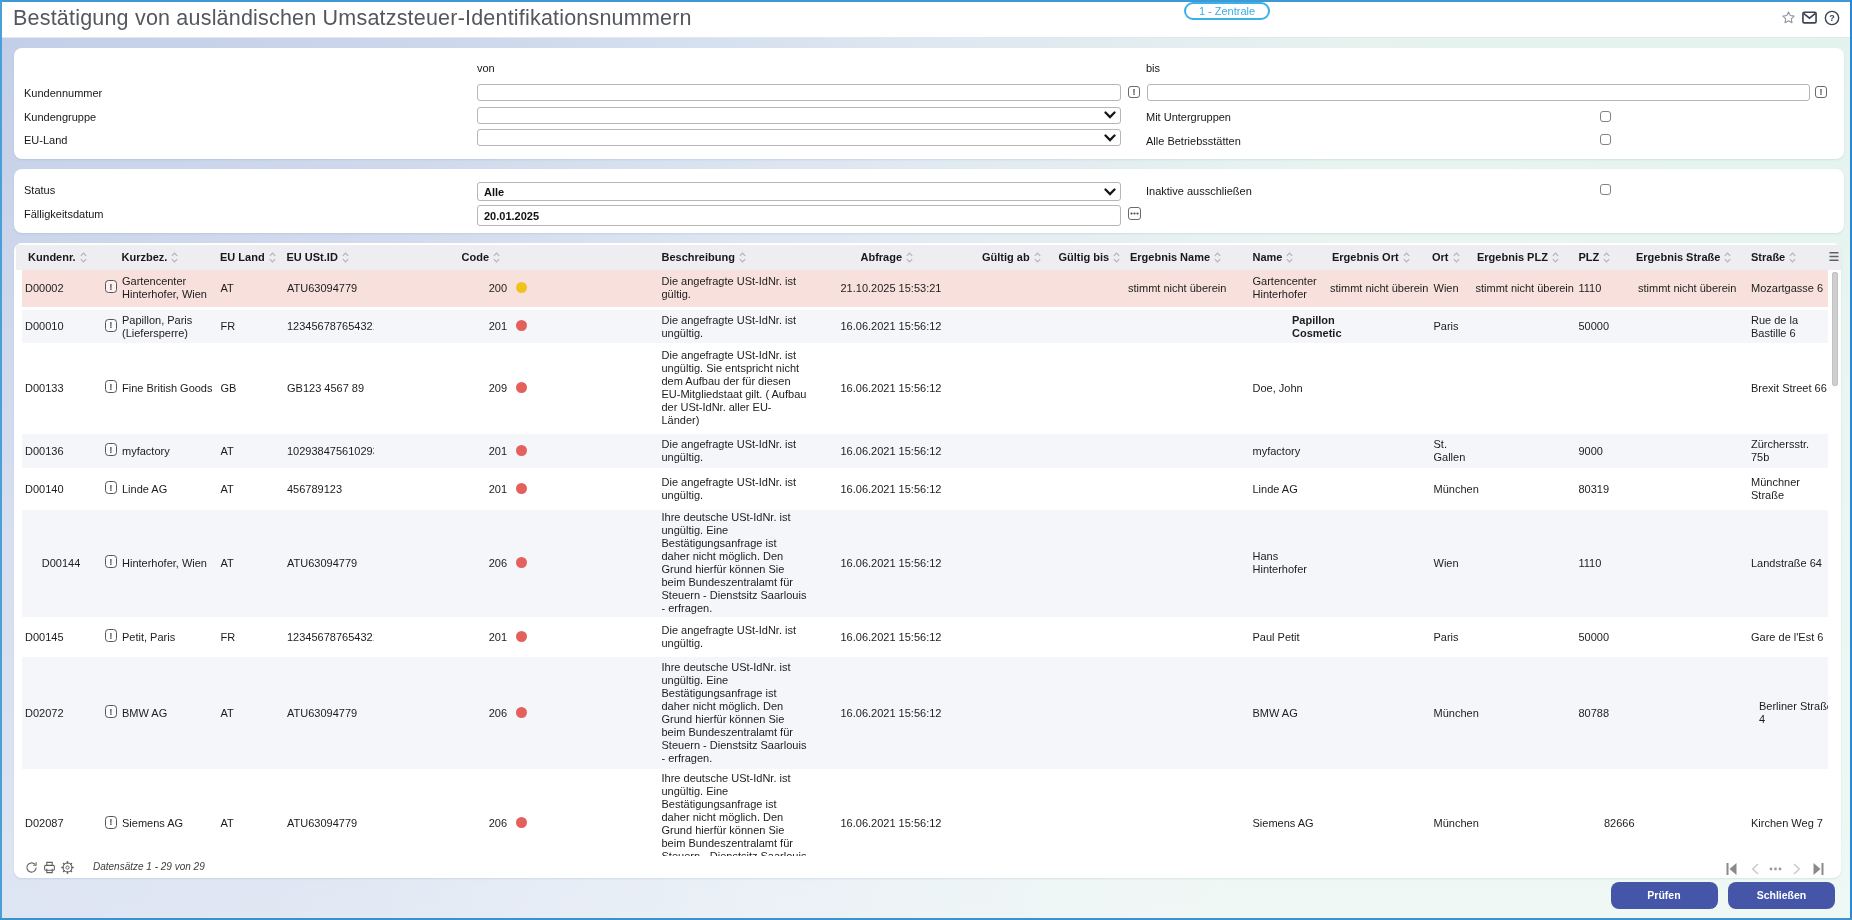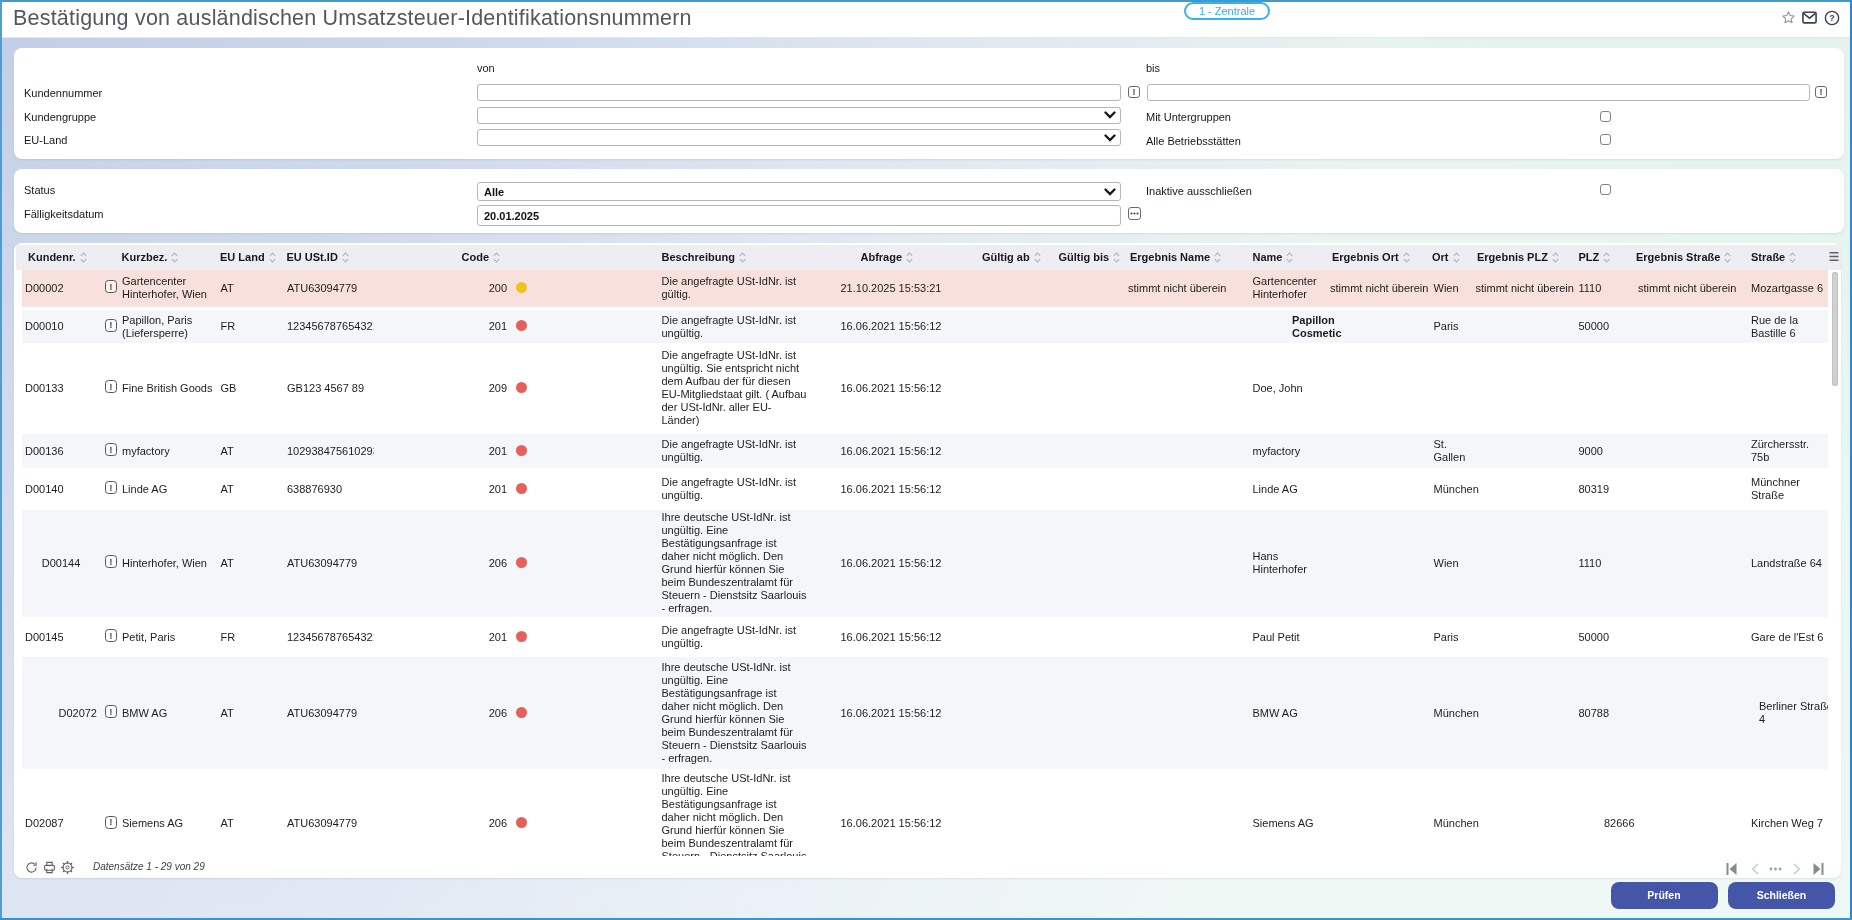--- a/index.html
+++ b/index.html
@@ -275,20 +275,23 @@
       <div class="dot" style="left:493.5px;top:50%;margin-top:-6.5px;background:#e4605c"></div>
       <div class="cell" style="left:639.5px;width:145.5px;text-align:left;">
         <div>Die angefragte USt-IdNr. ist ungültig. Sie entspricht nicht dem Aufbau der für diesen EU-Mitgliedstaat gilt. ( Aufbau der USt-IdNr. aller EU- Länder)</div>
       </div>
       <div class="cell" style="left:818.5px;width:104px;text-align:left;white-space:nowrap;">
         <div>16.06.2021 15:56:12</div>
       </div>
       <div class="cell" style="left:1230.5px;width:79px;text-align:left;">
         <div>Doe, John</div>
       </div>
+      <div class="cell" style="left:1729px;width:77.5px;text-align:left;">
+        <div>Brexit Street 66</div>
+      </div>
     </div>
 <div style="position:relative;height:34.5px;background:#f4f6fa">
       <div class="cell" style="left:3px;width:72px;text-align:left;">
         <div>D00136</div>
       </div>
       <div class="rxcl" style="left:83px;top:50%;margin-top:-8px">!</div>
       <div class="cell" style="left:100px;width:92px;text-align:left;">
         <div>myfactory</div>
       </div>
       <div class="cell" style="left:198.5px;width:45px;text-align:left;">
@@ -325,21 +328,21 @@
         <div>D00140</div>
       </div>
       <div class="rxcl" style="left:83px;top:50%;margin-top:-8px">!</div>
       <div class="cell" style="left:100px;width:92px;text-align:left;">
         <div>Linde AG</div>
       </div>
       <div class="cell" style="left:198.5px;width:45px;text-align:left;">
         <div>AT</div>
       </div>
       <div class="cell" style="left:265px;width:87px;text-align:left;white-space:nowrap;overflow:hidden;">
-        <div>638876930</div>
+        <div>456789123</div>
       </div>
       <div class="cell" style="left:425px;width:60px;text-align:right;">
         <div>201</div>
       </div>
       <div class="dot" style="left:493.5px;top:50%;margin-top:-6.5px;background:#e4605c"></div>
       <div class="cell" style="left:639.5px;width:145.5px;text-align:left;">
         <div>Die angefragte USt-IdNr. ist ungültig.</div>
       </div>
       <div class="cell" style="left:818.5px;width:104px;text-align:left;white-space:nowrap;">
         <div>16.06.2021 15:56:12</div>
@@ -425,21 +428,21 @@
         <div>Paris</div>
       </div>
       <div class="cell" style="left:1556.5px;width:56px;text-align:left;">
         <div>50000</div>
       </div>
       <div class="cell" style="left:1729px;width:77.5px;text-align:left;">
         <div>Gare de l'Est 6</div>
       </div>
     </div>
 <div style="position:relative;height:111.4px;background:#f4f6fa">
-      <div class="cell" style="left:3px;width:72px;text-align:right;">
+      <div class="cell" style="left:3px;width:72px;text-align:left;">
         <div>D02072</div>
       </div>
       <div class="rxcl" style="left:83px;top:50%;margin-top:-8px">!</div>
       <div class="cell" style="left:100px;width:92px;text-align:left;">
         <div>BMW AG</div>
       </div>
       <div class="cell" style="left:198.5px;width:45px;text-align:left;">
         <div>AT</div>
       </div>
       <div class="cell" style="left:265px;width:87px;text-align:left;white-space:nowrap;overflow:hidden;">

